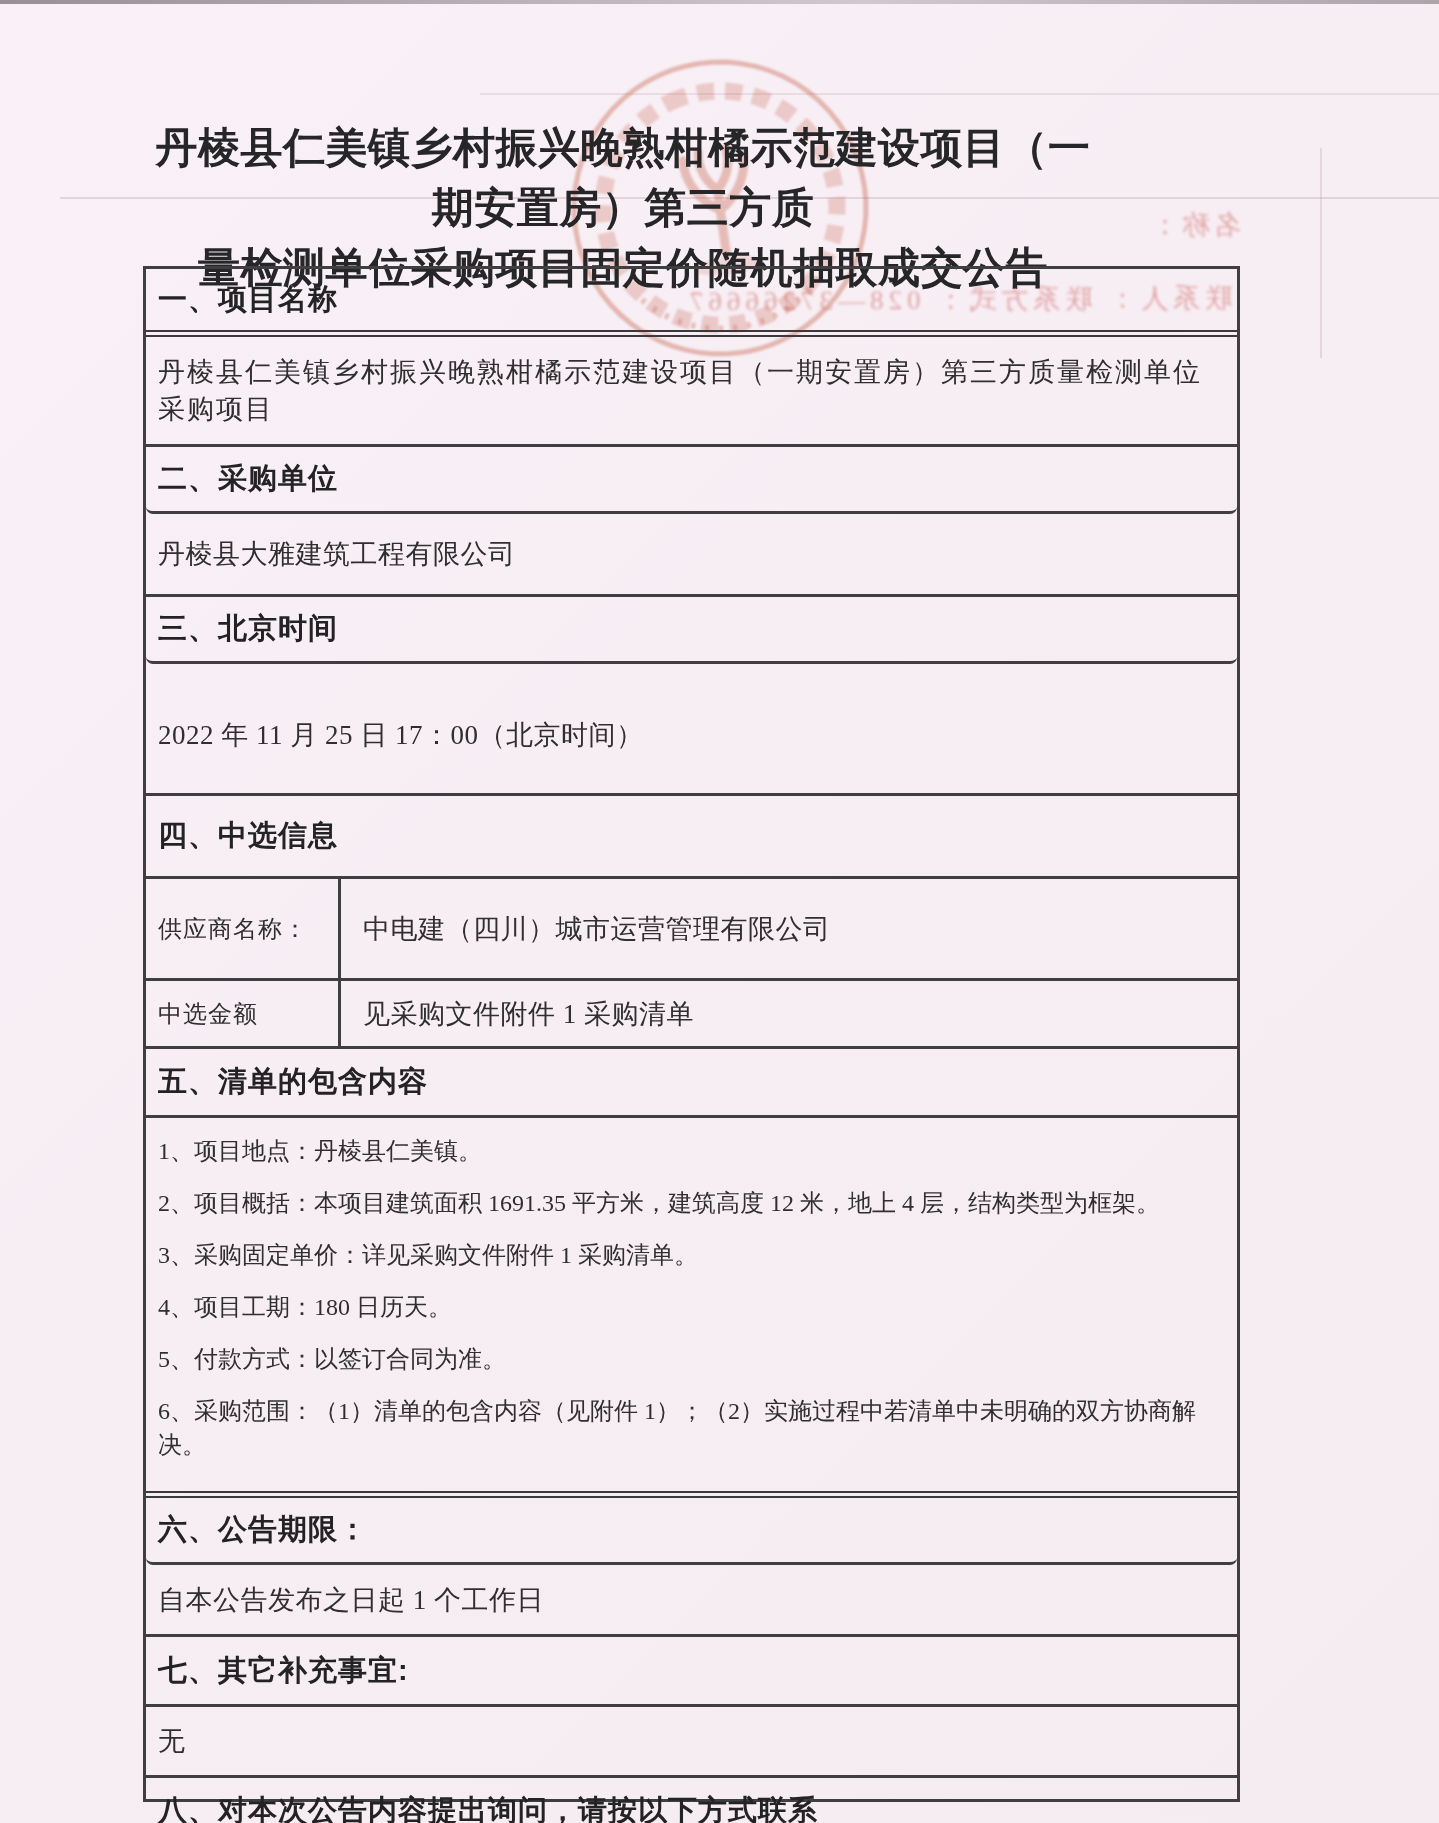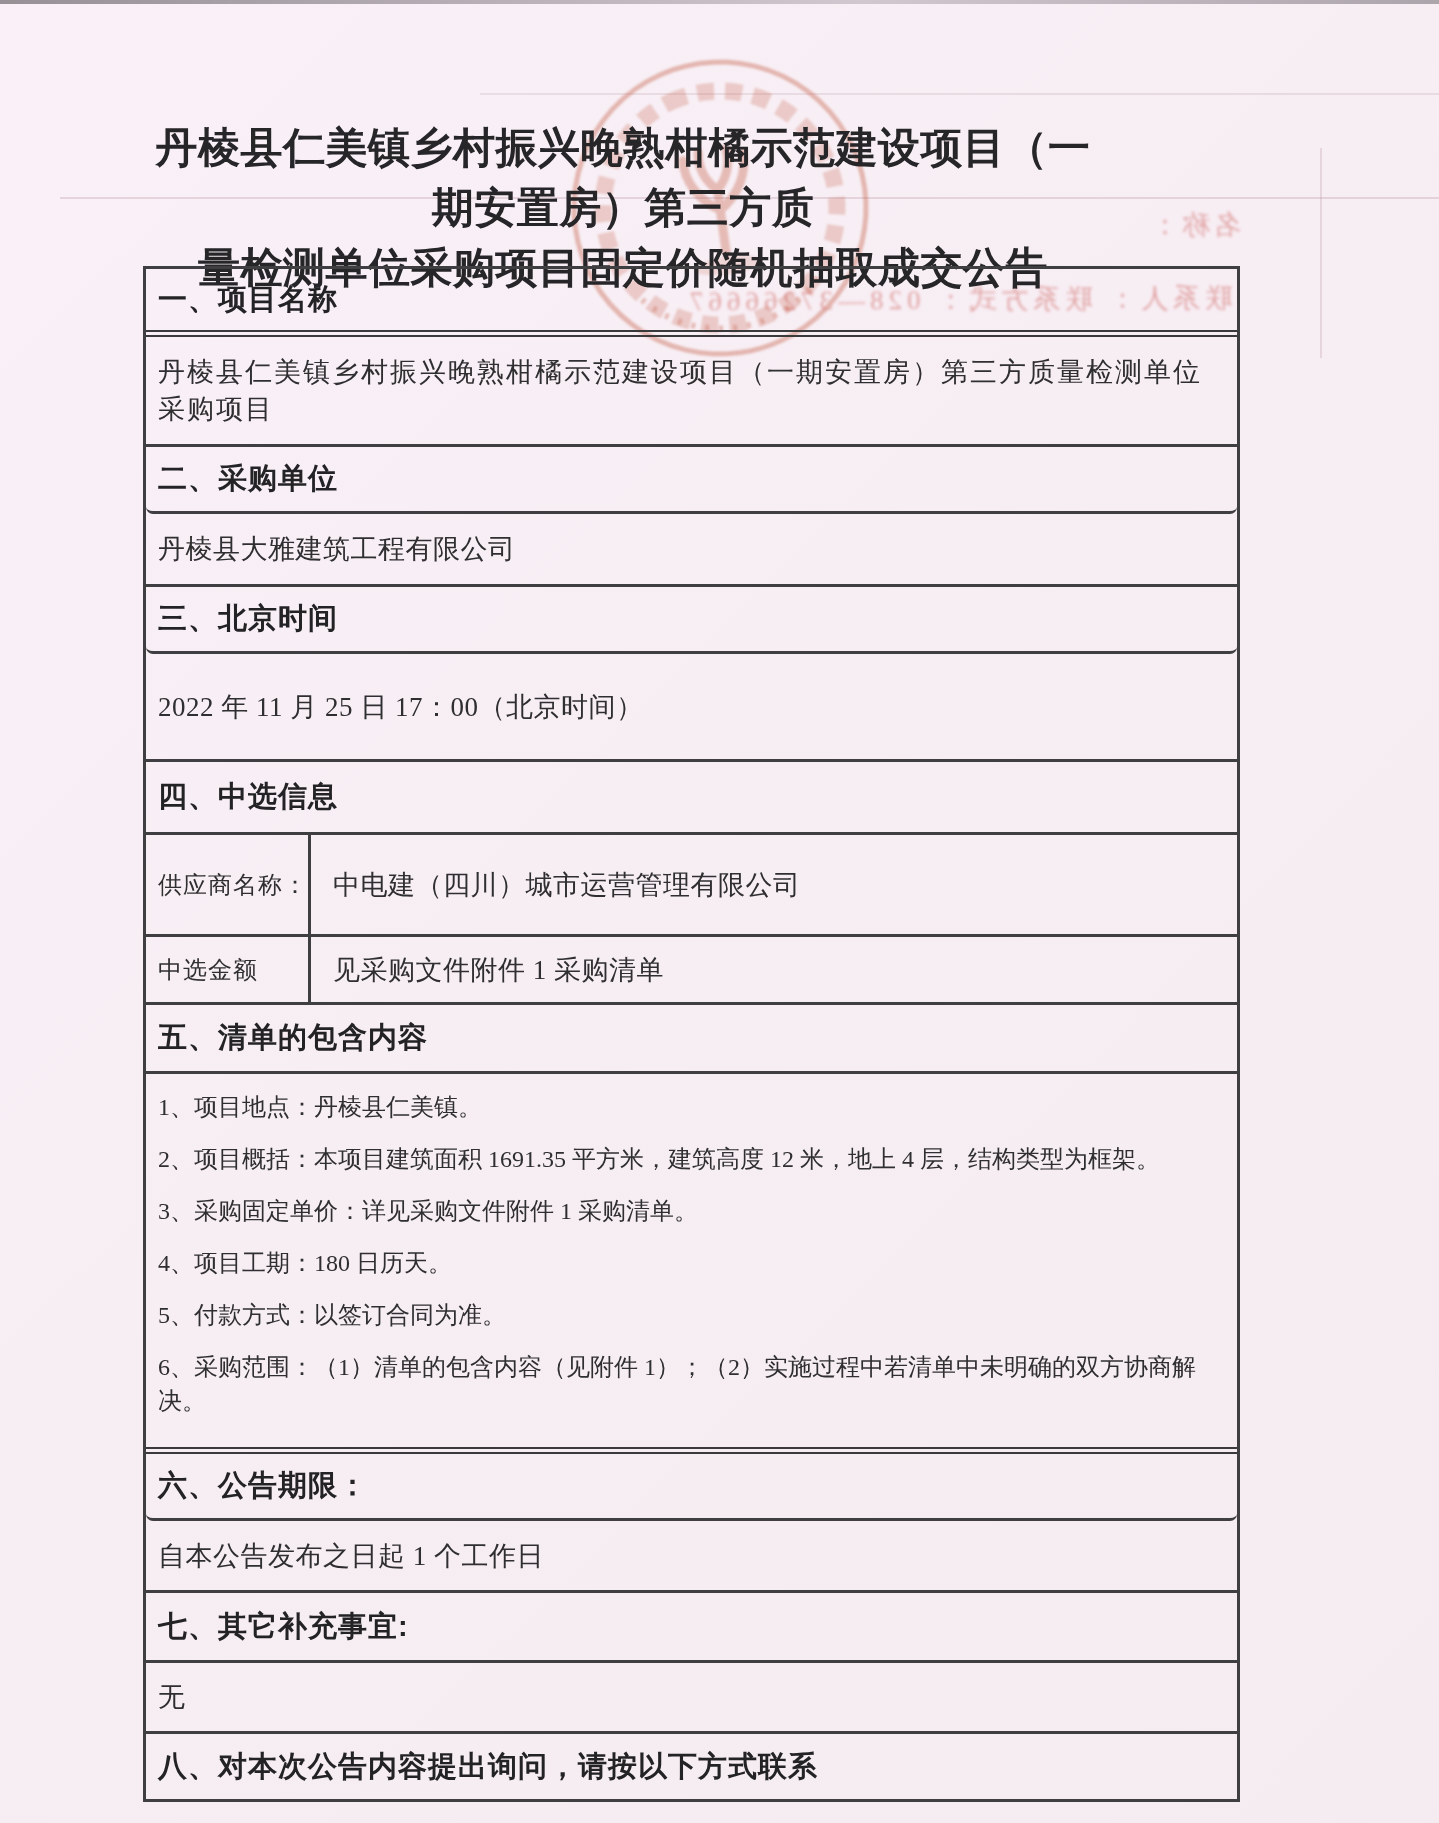--- a/index.html
+++ b/index.html
@@ -67,26 +67,26 @@
   .row{box-sizing:border-box;border-bottom:3px solid #3f3e40;display:flex;align-items:center;}
   .row.last{border-bottom:none;}
   .row.dbl{border-bottom:7px double #3a393b;}
   .hdr{
     padding-left:12px;
     font-family:"Liberation Sans","DejaVu Sans",sans-serif;
     font-weight:700;font-size:29px;letter-spacing:1px;color:#232225;
   }
   .cnt{padding-left:12px;padding-right:14px;font-size:27px;letter-spacing:.5px;}
   .wrap-tight{letter-spacing:2px;line-height:37px;}
-  .h68{height:68px;} .h110{height:110px;} .h67{height:67px;border-radius:7px;} .h73{height:73px;}
-  .h108{height:108px;} .h102{height:102px;} .h69{height:69px;} .h380{height:380px;}
+  .h68{height:68px;} .h110{height:110px;} .h67{height:67px;border-radius:7px;} .h73{height:83px;}
+  .h108{height:120px;margin-top:12px;} .h102{height:102px;} .h69{height:69px;} .h380{height:380px;}
   .h72{height:72px;} .h70{height:70px;} .h71{height:71px;} .h65{height:65px;}
   .kv{padding:0;}
   .kv-label{
-    width:165px;align-self:stretch;box-sizing:border-box;
+    width:195px;align-self:stretch;box-sizing:border-box;
     border-right:3px solid #3f3e40;
     display:flex;align-items:center;padding-left:12px;
     font-size:24px;letter-spacing:1px;
   }
   .kv-value{flex:1;display:flex;align-items:center;padding-left:22px;font-size:27px;letter-spacing:.5px;}
   .list-row{display:block;padding:16px 12px 0 12px;}
   .list-item{font-size:24px;line-height:34px;margin:0 0 18px 0;letter-spacing:0;}
 </style>
 </head>
 <body>

